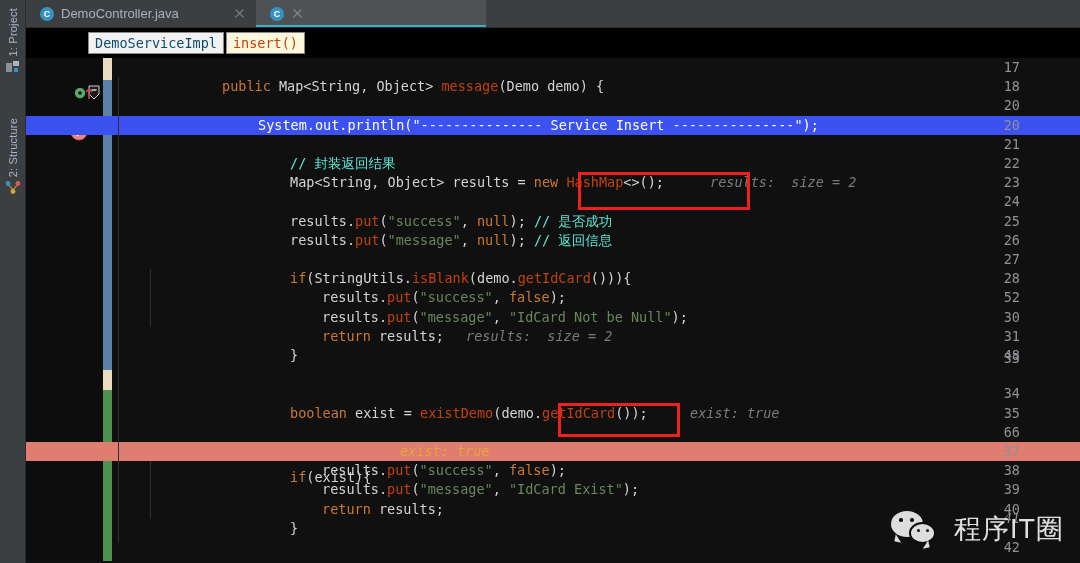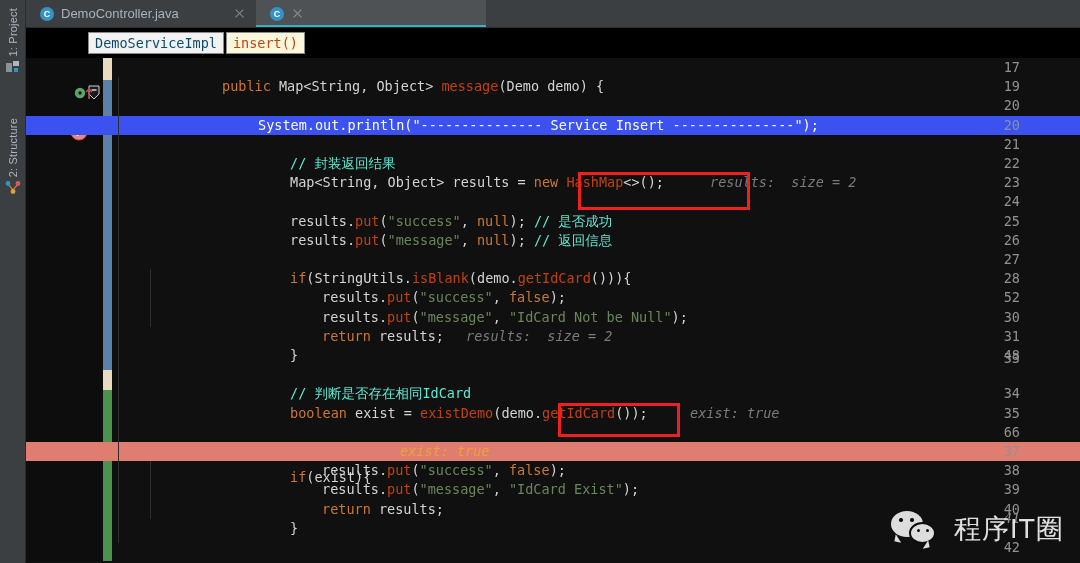--- a/index.html
+++ b/index.html
@@ -252,21 +252,21 @@
     <div class="codearea">
 
       <div class="row hl-blue" style="top:57.6px;"></div>
       <div class="row hl-red" style="top:384px;"></div>
 
       <div class="indent" style="left:-6px; top:19px;  height:466px;"></div>
       <div class="indent" style="left:26px; top:211px; height:58px;"></div>
       <div class="indent" style="left:26px; top:403px; height:58px;"></div>
 
       <div class="lineno" style="top:0px;">17</div>
-      <div class="lineno" style="top:19.2px;">19</div>
+      <div class="lineno" style="top:19.2px;">18</div>
       <div class="lineno" style="top:38.4px;">20</div>
       <div class="lineno" style="top:57.6px;">20</div>
       <div class="lineno" style="top:76.8px;">21</div>
       <div class="lineno" style="top:96px;">22</div>
       <div class="lineno" style="top:115.2px;">23</div>
       <div class="lineno" style="top:134.4px;">24</div>
       <div class="lineno" style="top:153.6px;">25</div>
       <div class="lineno" style="top:172.8px;">26</div>
       <div class="lineno" style="top:192px;">27</div>
       <div class="lineno" style="top:211.2px;">28</div>
@@ -302,21 +302,20 @@
 
       <div class="code" style="top:230.4px; left:198px;"><span class="txt">results.</span><span class="mth">put</span><span class="punc">(</span><span class="str">"success"</span><span class="punc">, </span><span class="kw">false</span><span class="punc">);</span></div>
 
       <div class="code" style="top:249.6px; left:198px;"><span class="txt">results.</span><span class="mth">put</span><span class="punc">(</span><span class="str">"message"</span><span class="punc">, </span><span class="str">"IdCard Not be Null"</span><span class="punc">);</span></div>
 
       <div class="code" style="top:268.8px; left:198px;"><span class="kw">return</span><span class="txt"> results</span><span class="punc">;</span></div>
       <div class="code hint" style="top:268.8px; left:342px;">results:  size = 2</div>
 
       <div class="code" style="top:288px; left:166px;"><span class="punc">}</span></div>
 
-      <div class="code" style="top:326.4px; left:166px;"><span class="cmt">// 判断是否存在相同IdCard</span></div>
 
       <div class="code" style="top:345.6px; left:166px;"><span class="kw">boolean</span><span class="txt"> exist </span><span class="op">=</span><span class="txt"> </span><span class="mth">existDemo</span><span class="punc">(</span><span class="txt">demo.</span><span class="mth">getIdCard</span><span class="punc">());</span></div>
       <div class="code hint" style="top:345.6px; left:566px;">exist: true</div>
 
       <div class="code" style="top:384px; left:166px;margin-top:26px;"><span class="kw">if</span><span class="punc">(</span><span class="txt">exist</span><span class="punc">){</span></div>
       <div class="code hint-orange" style="top:384px; left:276px;">exist: true</div>
 
       <div class="code" style="top:403.2px; left:198px;"><span class="txt">results.</span><span class="mth">put</span><span class="punc">(</span><span class="str">"success"</span><span class="punc">, </span><span class="kw">false</span><span class="punc">);</span></div>
 
       <div class="code" style="top:422.4px; left:198px;"><span class="txt">results.</span><span class="mth">put</span><span class="punc">(</span><span class="str">"message"</span><span class="punc">, </span><span class="str">"IdCard Exist"</span><span class="punc">);</span></div>

